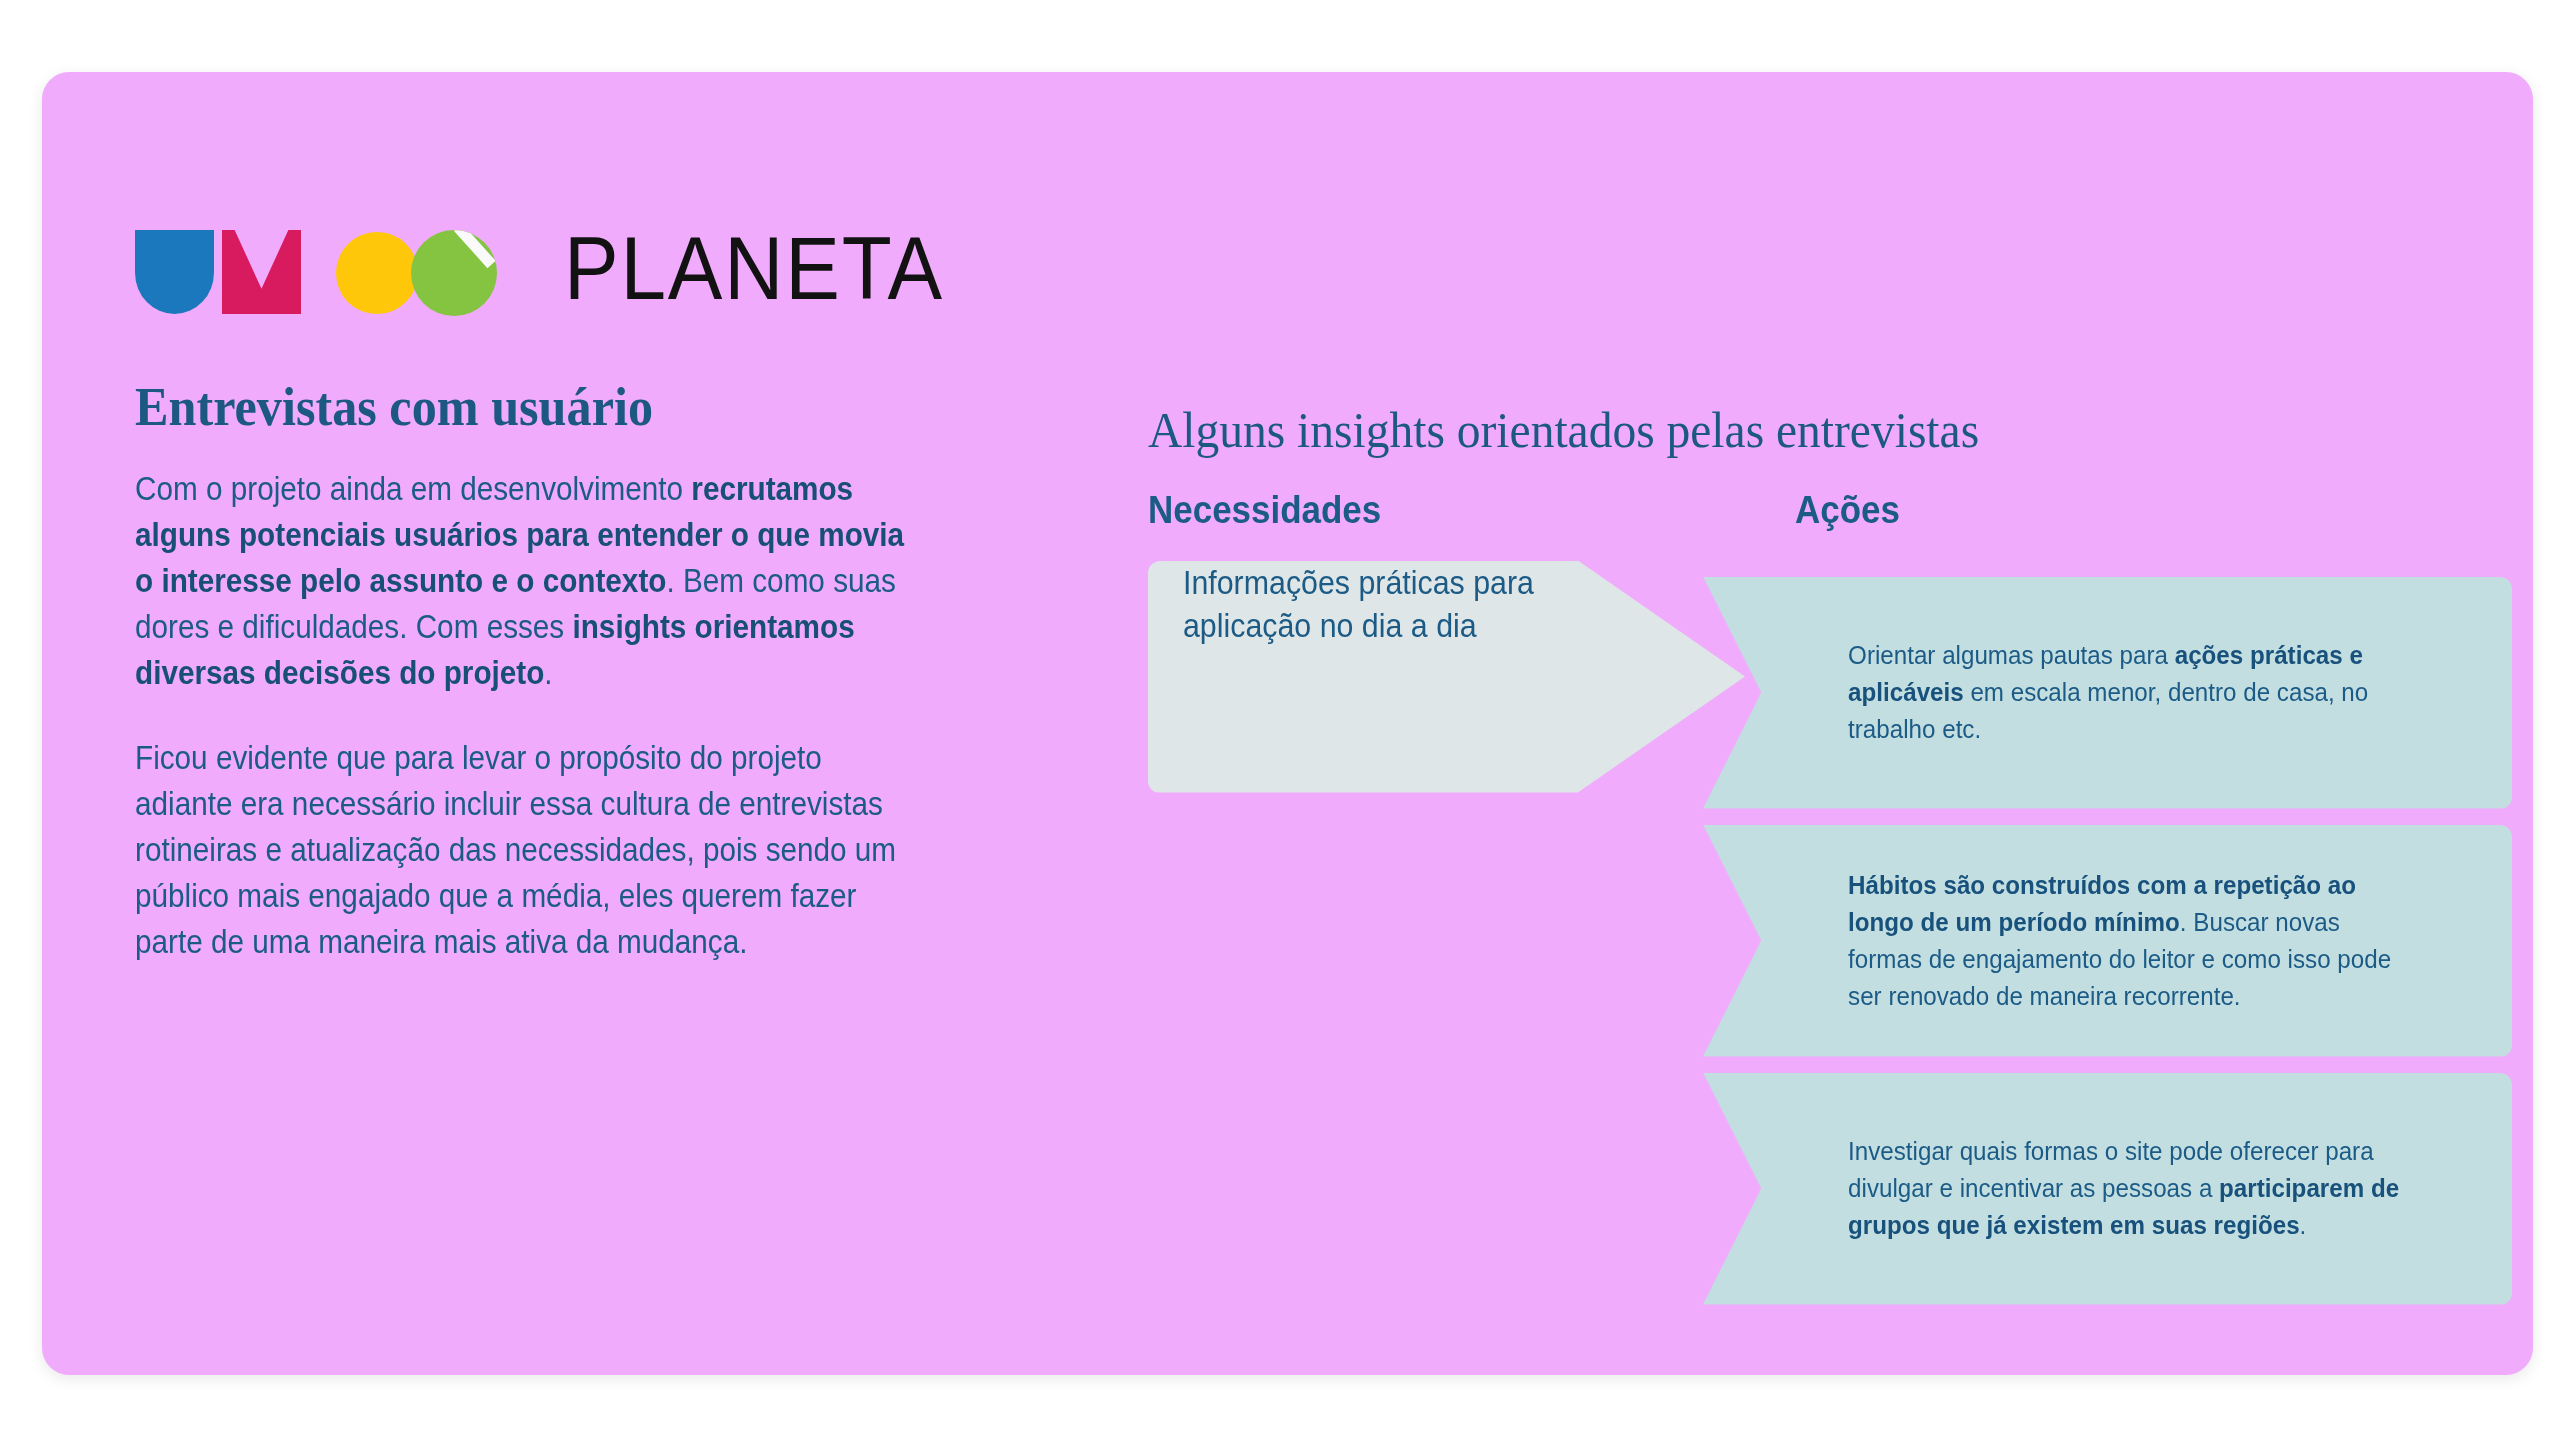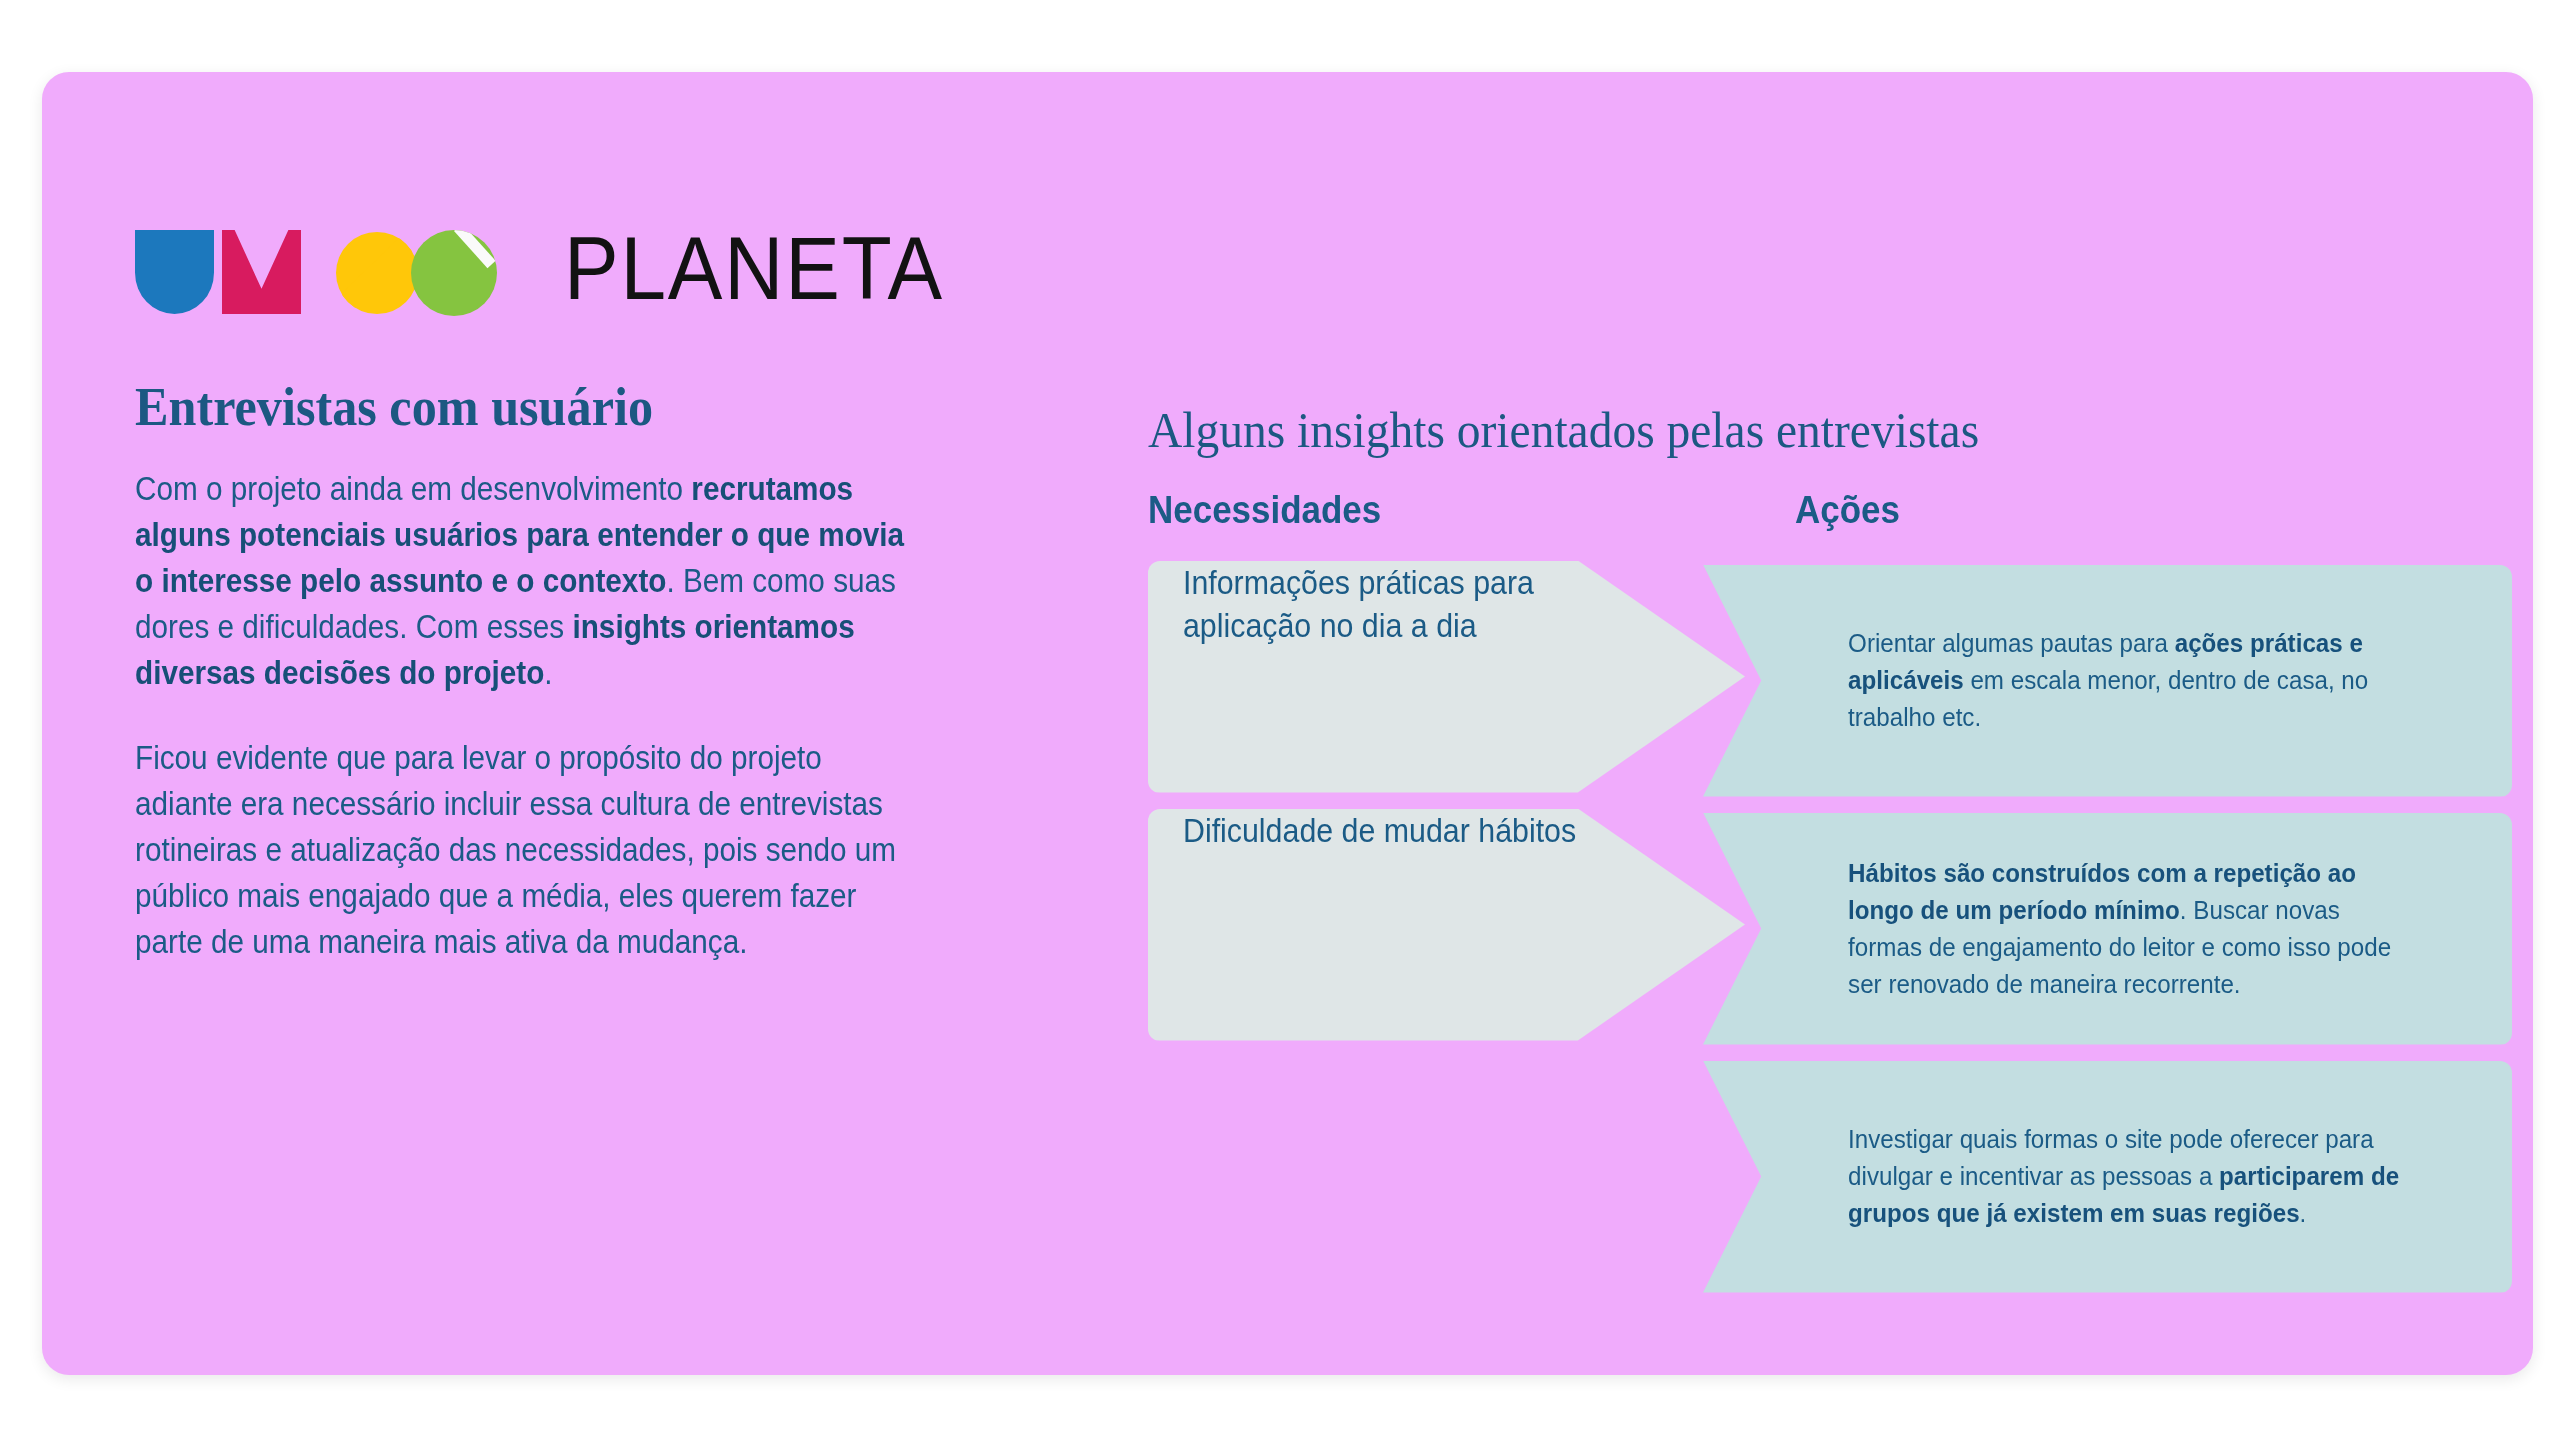--- a/index.html
+++ b/index.html
@@ -227,21 +227,21 @@
     color: #1b5b86;
     font-weight: 400;
     transform: scaleX(0.92);
     transform-origin: left center;
     width: 496px;
   }
 
   .act-block {
     position: absolute;
     left: 555px;
-    top: 4px;
+    top: 16px;
     width: 809px;
     height: 100%;
     background: #c3dee1;
     border-top-right-radius: 12px;
     border-bottom-right-radius: 12px;
     -webkit-clip-path: polygon(0 0, 100% 0, 100% 100%, 0 100%, 7.2% 50%);
     clip-path: polygon(0 0, 100% 0, 100% 100%, 0 100%, 7.2% 50%);
     display: flex;
     align-items: center;
   }
@@ -295,23 +295,20 @@
       <div class="arrow-row">
         <div class="need-block">
           <div class="need-text">Informações práticas para aplicação no dia a dia</div>
         </div>
         <div class="act-block">
           <div class="act-text"><span>Orientar algumas pautas para </span><b>ações práticas e aplicáveis</b><span> em escala menor, dentro de casa, no trabalho etc.</span></div>
         </div>
       </div>
 
       <div class="arrow-row">
-        <div class="need-block">
-          <div class="need-text">Dificuldade de mudar hábitos</div>
-        </div>
         <div class="act-block">
           <div class="act-text"><b>Hábitos são construídos com a  repetição ao longo de um período mínimo</b><span>. Buscar novas formas de engajamento do leitor e como isso pode ser renovado de maneira recorrente.</span></div>
         </div>
       </div>
 
       <div class="arrow-row">
         <div class="act-block">
           <div class="act-text"><span>Investigar quais formas o site pode oferecer para divulgar e incentivar as pessoas a </span><b>participarem de grupos que já existem em suas regiões</b><span>.</span></div>
         </div>
       </div>

